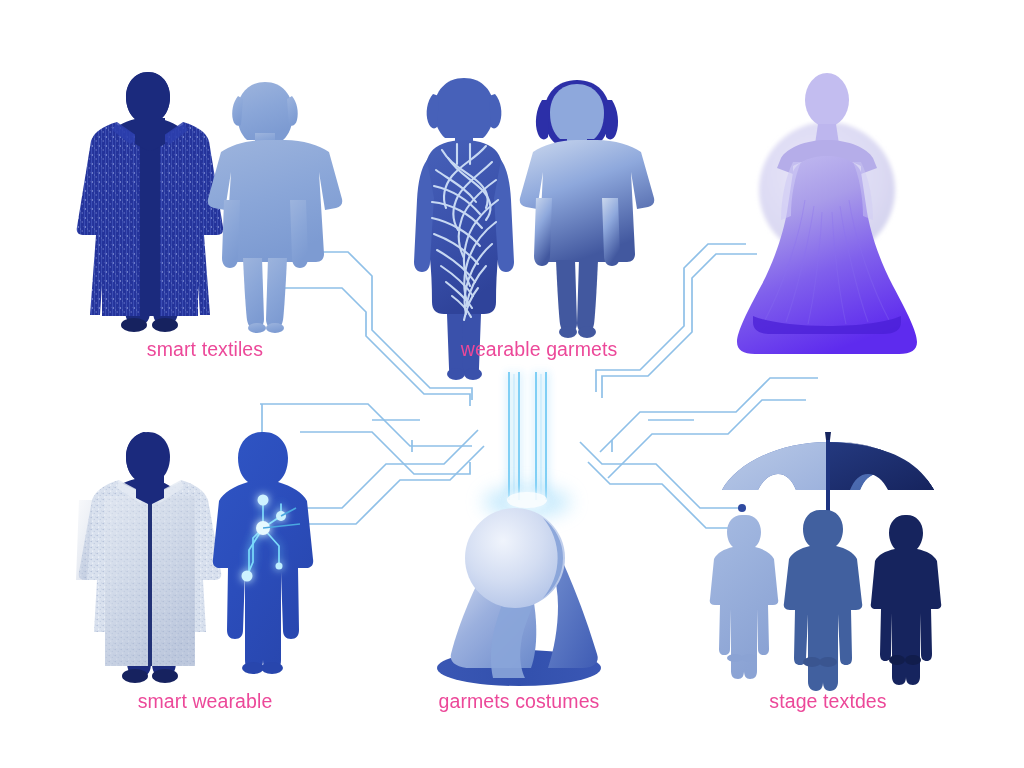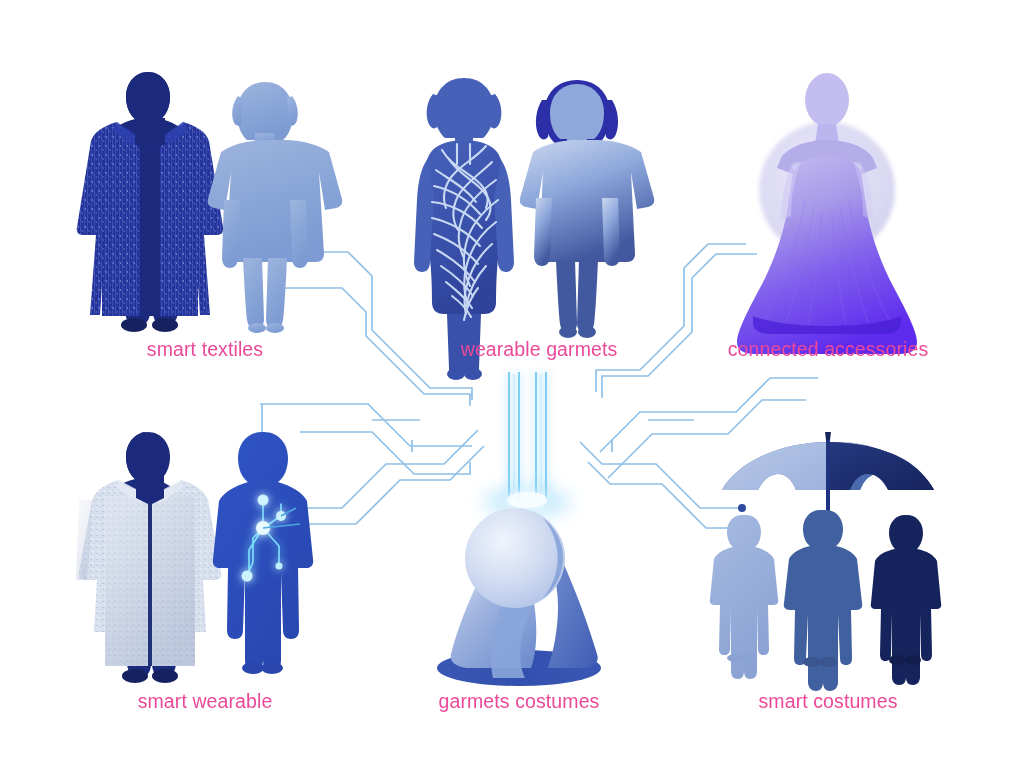--- a/index.html
+++ b/index.html
@@ -482,21 +482,20 @@
 
     <g>
       <circle cx="742" cy="508" r="4" fill="#2f4aa0"></circle>
     </g>
   </svg>
 
   <div class="node-label" style="left:205px; top:340px;">smart textiles</div>
 
   <div class="node-label" style="left:531px; top:340px;margin-left:8px;">wearable garmets</div>
 
-  <div class="node-label" style="left:828px; top:340px;">connected accessories</div>
 
   <div class="node-label" style="left:205px; top:692px;">smart wearable</div>
 
   <div class="node-label" style="left:519px; top:692px;">garmets costumes</div>
 
-  <div class="node-label" style="left:828px; top:692px;">smart costumes</div>
+  <div class="node-label" style="left:828px; top:692px;">stage textdes</div>
 
 </div>
 
 </body></html>

